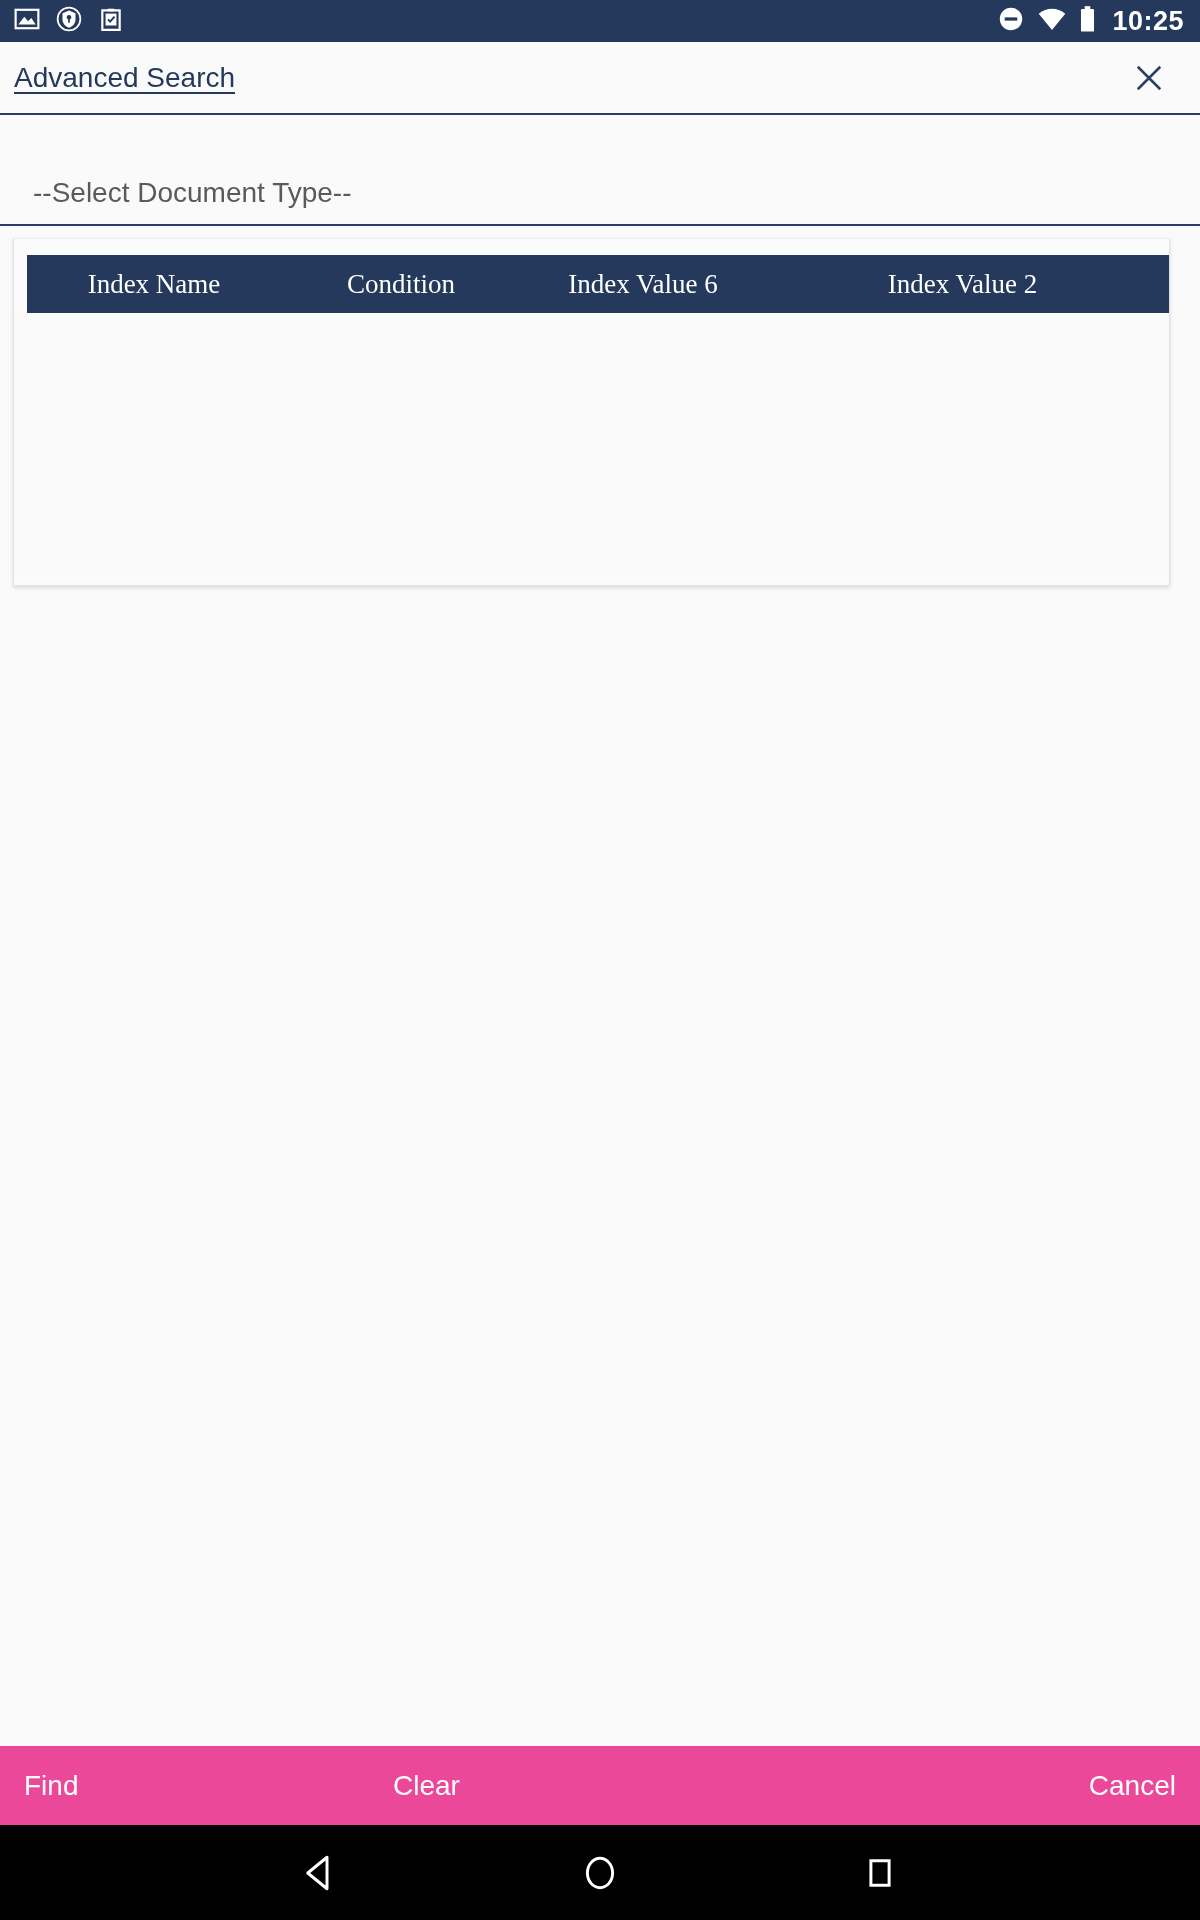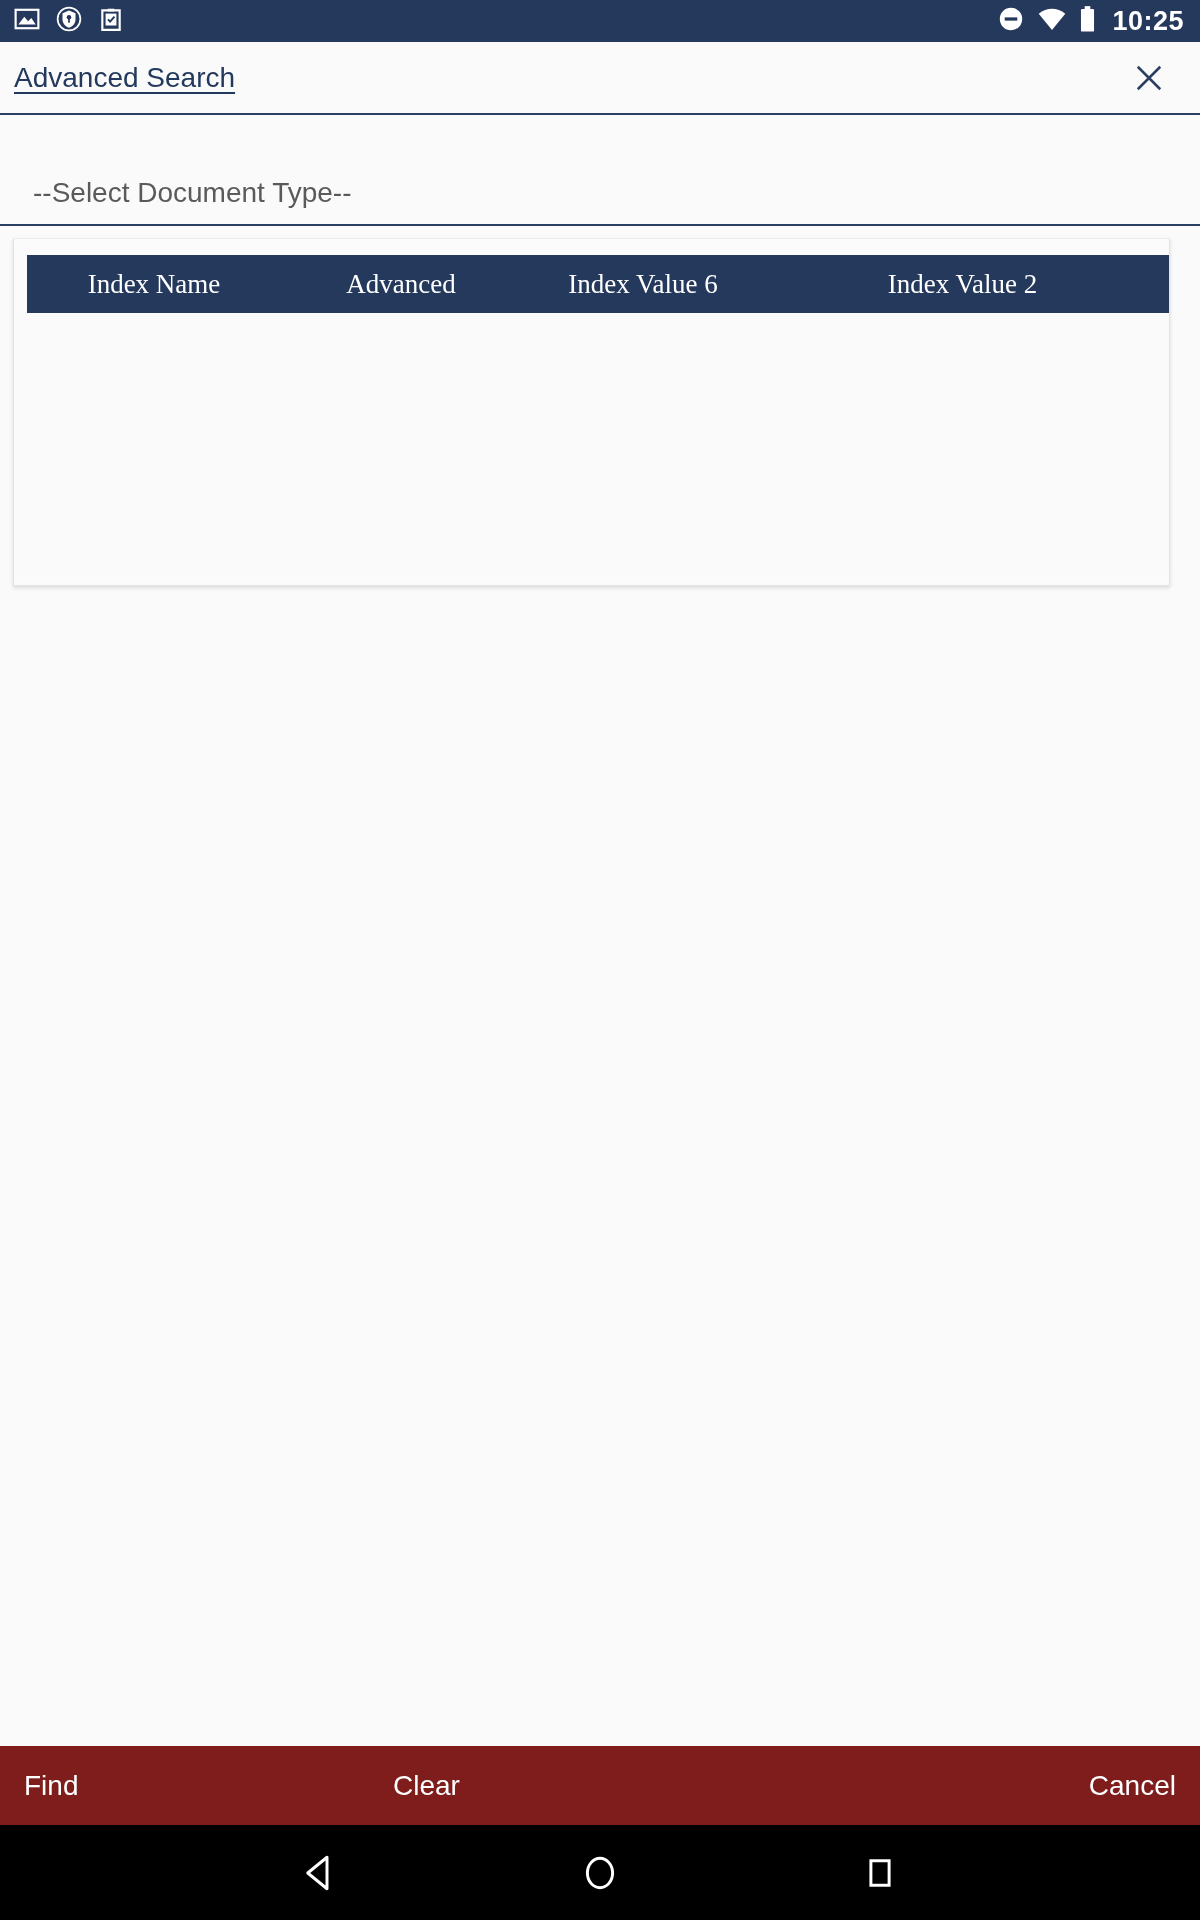--- a/index.html
+++ b/index.html
@@ -128,21 +128,21 @@
   .col-4 { flex:1 1 auto; text-align:right; padding-right:9px; }
   .grid-body {
     height:262px;
     background:#fafafa;
   }
 
   
   .action-bar {
     flex:0 0 auto;
     height:79px;
-    background:#7f1d1d;
+    background:#ec4899;
     display:flex;
     align-items:center;
     padding:17px 24px;
   }
   .action-btn {
     color:#ffffff;
     font-size:28px;
     cursor:pointer;
     white-space:nowrap;
   }
@@ -231,21 +231,21 @@
 
     <div class="doctype-wrap">
       <select class="doctype-select">
       <option>--Select Document Type--</option></select>
     </div>
     <div class="doctype-underline"></div>
 
     <div class="grid-card">
       <div class="grid-header">
         <div class="col col-1">Index Name</div>
-        <div class="col col-2">Advanced</div>
+        <div class="col col-2">Condition</div>
         <div class="col col-3">Index Value 6</div>
         <div class="col col-4">Index Value 2</div>
       </div>
       <div class="grid-body"></div>
     </div>
 
   </div>
 
   <div class="action-bar">
     <span class="action-btn">Find</span>

